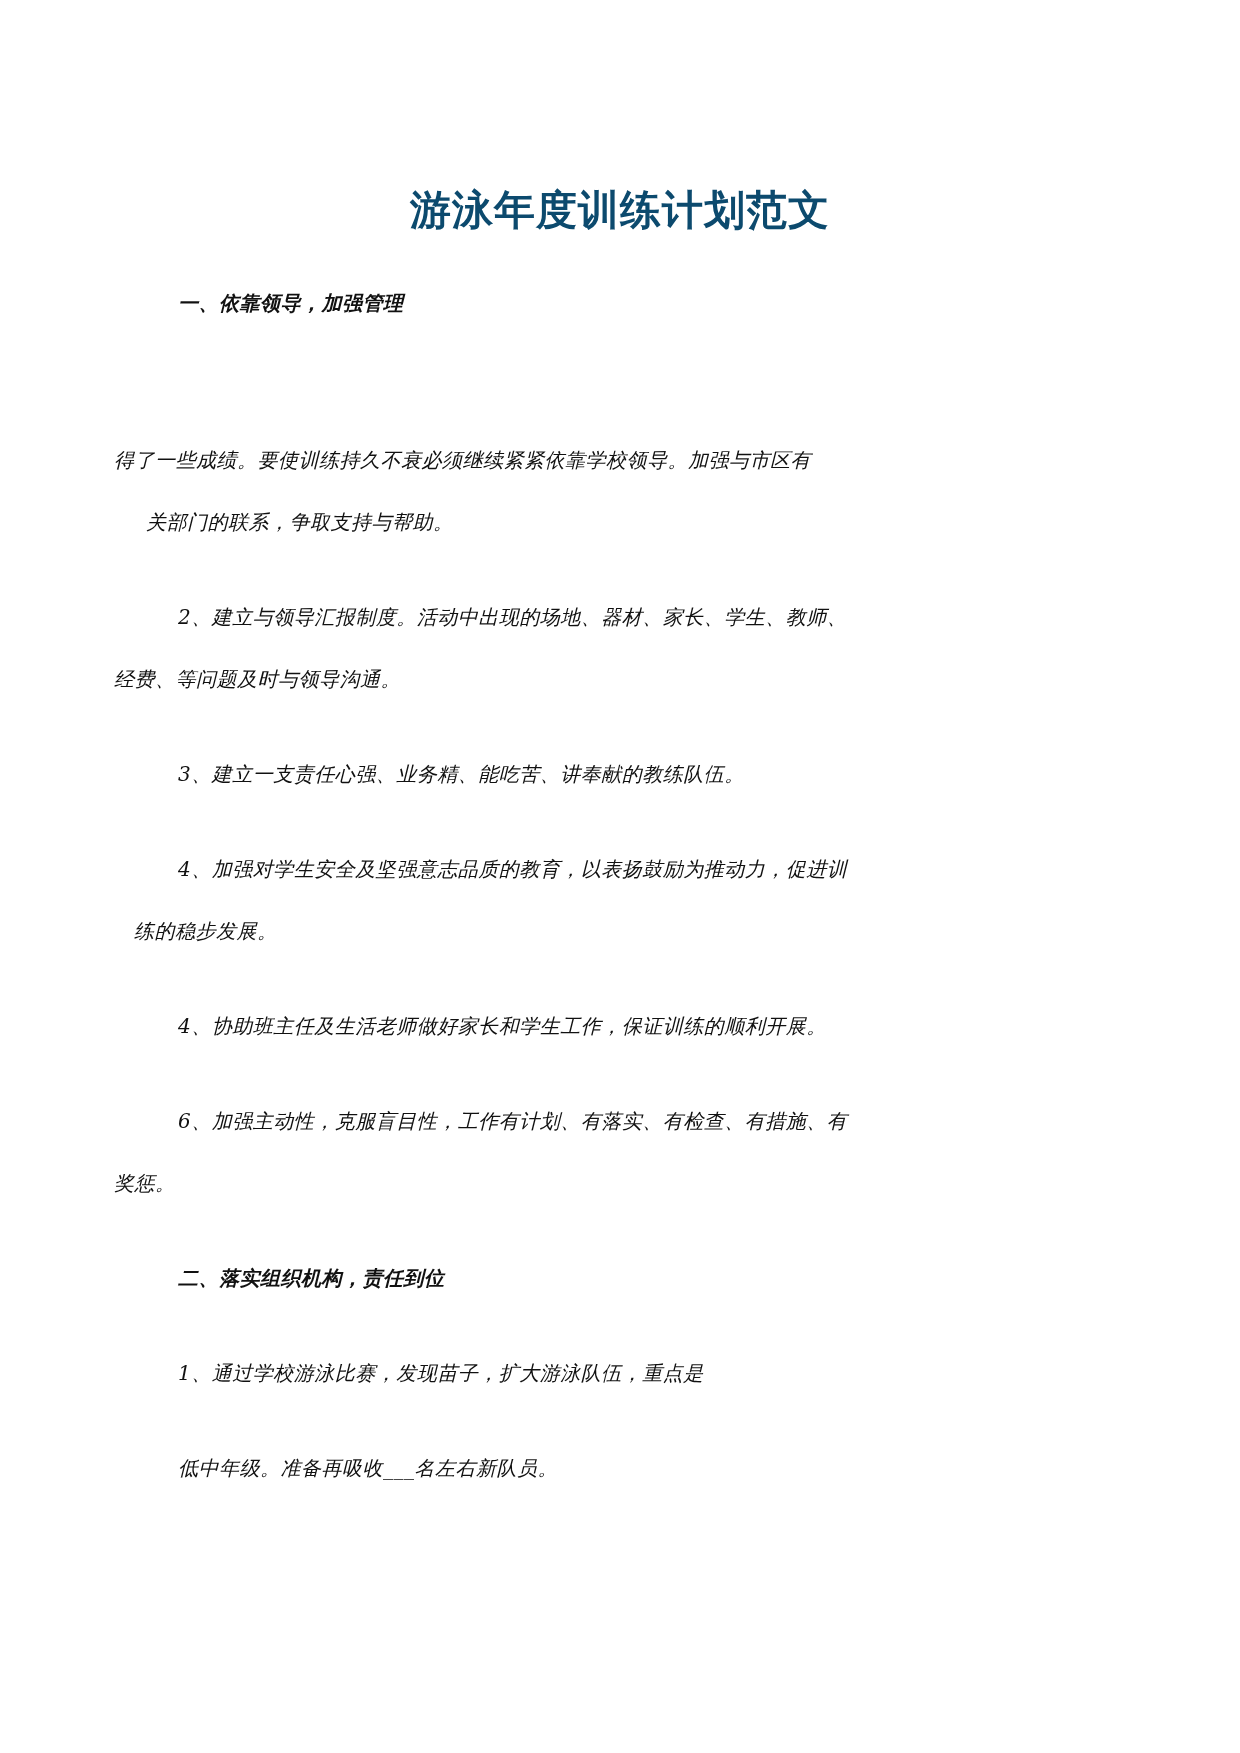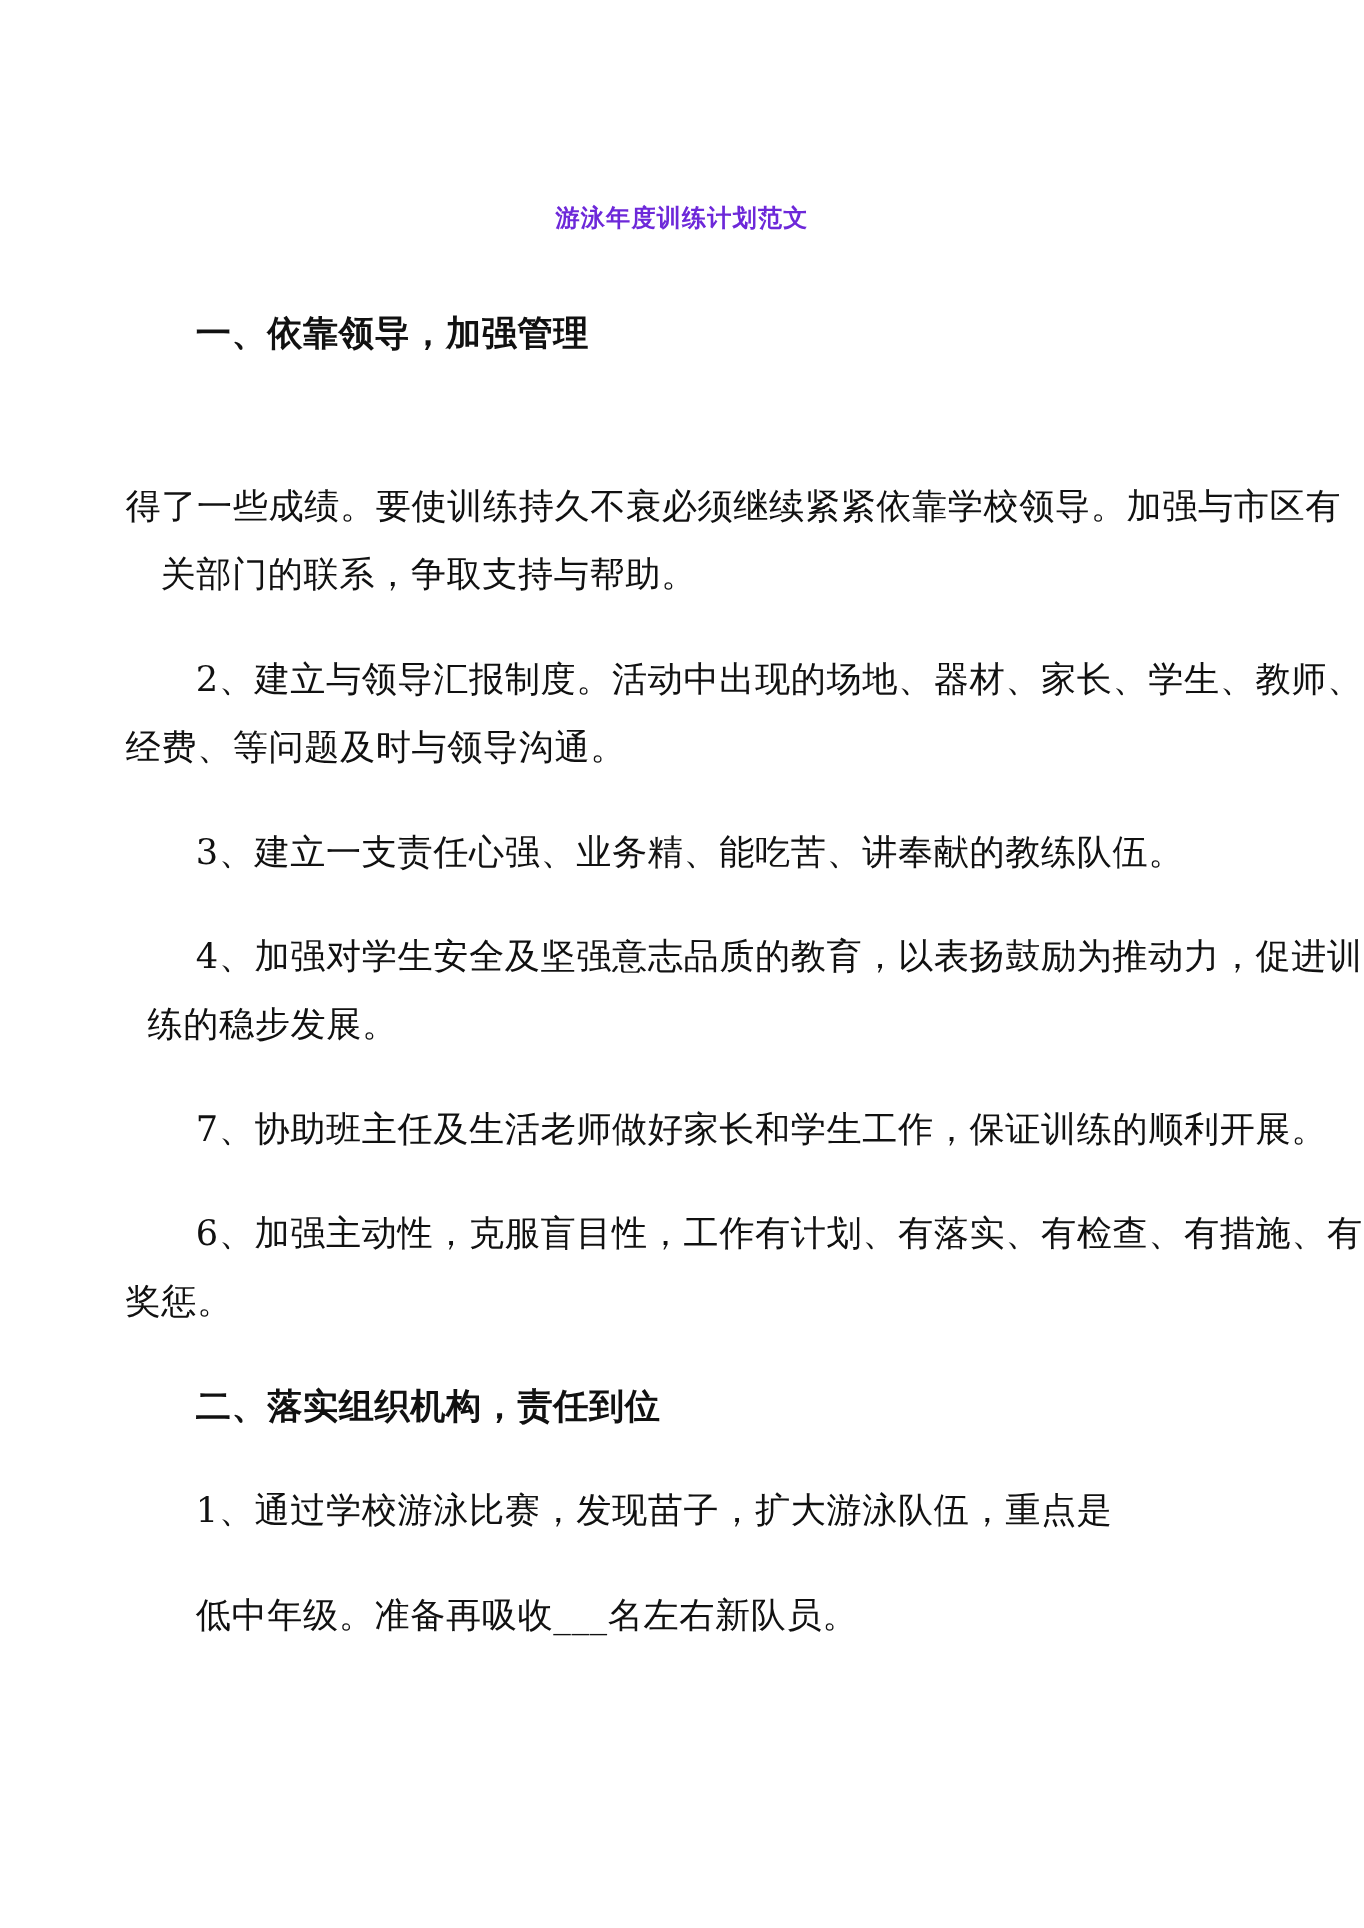--- a/index.html
+++ b/index.html
@@ -1,21 +1,21 @@
 <!DOCTYPE html>
 <html><head>
 <meta charset="utf-8">
 <style>
   html, body { margin: 0; padding: 0; background: #ffffff; }
   body { width: 1240px; height: 1753px; position: relative; overflow: hidden;
          font-family: "DejaVu Serif", "Liberation Serif", serif; color: #111; }
   .page { position: absolute; left: 0; top: 0; width: 1240px; height: 1753px; }
   .title { position: absolute; left: 0; width: 1240px; top: 183px; text-align: center;
-           font-size: 22px; font-weight: bold; color: #6d28d9; letter-spacing: 1px; }
-  .line { position: absolute; font-size: 32px; line-height: 34px; white-space: nowrap; letter-spacing: 0.5px; }
+           font-size: 41px; font-weight: bold; color: #0c4a6e; letter-spacing: 1px; }
+  .line { position: absolute; font-size: 20px; line-height: 34px; white-space: nowrap; letter-spacing: 0.5px; font-style: italic; }
   .h { font-weight: bold; }
 </style>
 </head>
 <body>
 
 <div class="page">
   <div class="title">游泳年度训练计划范文</div>
 
   <div class="line h" style="left:178px; top:286px;">一、依靠领导，加强管理</div>
 
@@ -23,21 +23,21 @@
   <div class="line" style="left:114px; top:505px;margin-left:32px;">关部门的联系，争取支持与帮助。</div>
 
   <div class="line" style="left:178px; top:600px;">2、建立与领导汇报制度。活动中出现的场地、器材、家长、学生、教师、</div>
   <div class="line" style="left:114px; top:662px;">经费、等问题及时与领导沟通。</div>
 
   <div class="line" style="left:178px; top:757px;">3、建立一支责任心强、业务精、能吃苦、讲奉献的教练队伍。</div>
 
   <div class="line" style="left:178px; top:852px;">4、加强对学生安全及坚强意志品质的教育，以表扬鼓励为推动力，促进训</div>
   <div class="line" style="left:114px; top:914px;margin-left:20px;">练的稳步发展。</div>
 
-  <div class="line" style="left:178px; top:1009px;">7、协助班主任及生活老师做好家长和学生工作，保证训练的顺利开展。</div>
+  <div class="line" style="left:178px; top:1009px;">4、协助班主任及生活老师做好家长和学生工作，保证训练的顺利开展。</div>
 
   <div class="line" style="left:178px; top:1104px;">6、加强主动性，克服盲目性，工作有计划、有落实、有检查、有措施、有</div>
   <div class="line" style="left:114px; top:1166px;">奖惩。</div>
 
   <div class="line h" style="left:178px; top:1261px;">二、落实组织机构，责任到位</div>
 
   <div class="line" style="left:178px; top:1356px;">1、通过学校游泳比赛，发现苗子，扩大游泳队伍，重点是</div>
   <div class="line" style="left:178px; top:1451px;">低中年级。准备再吸收___名左右新队员。</div>
 </div>
 

